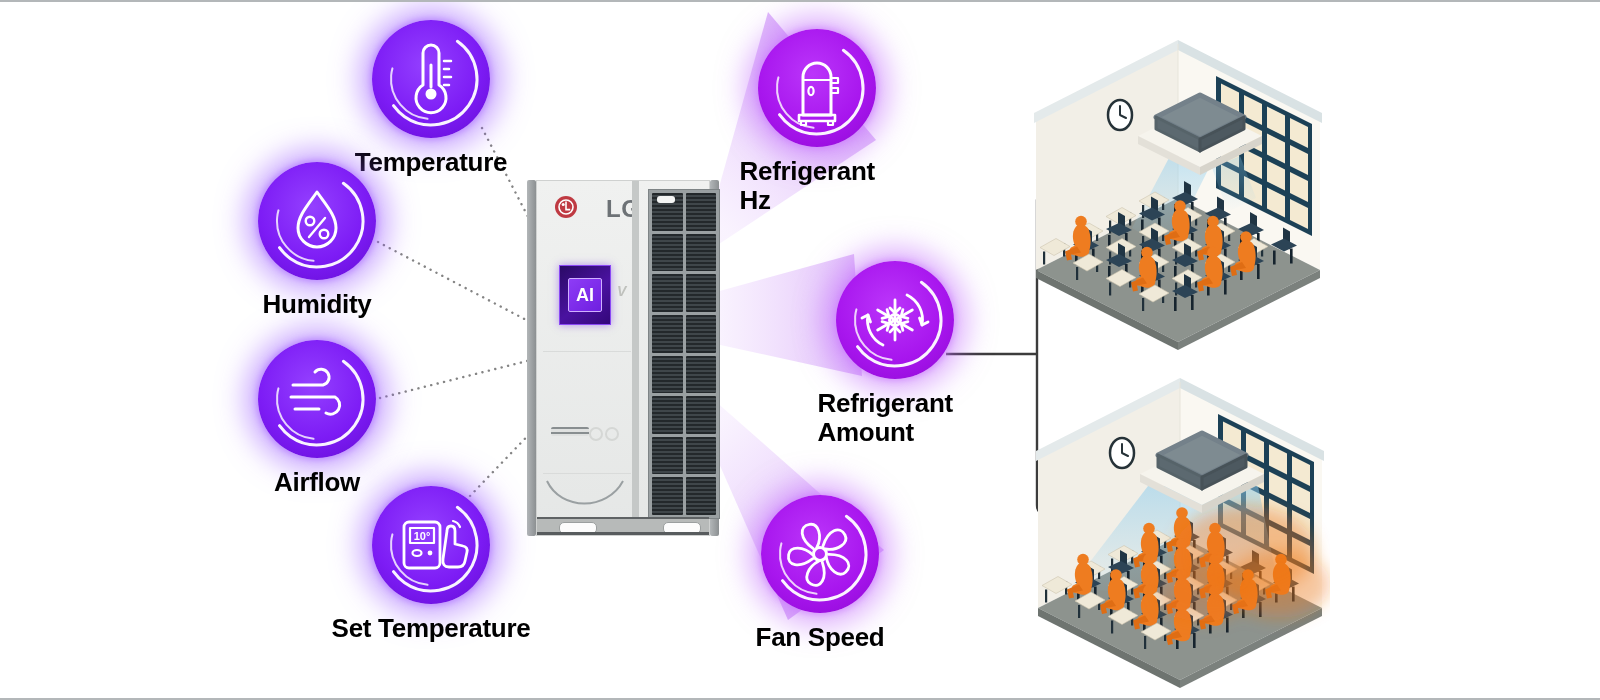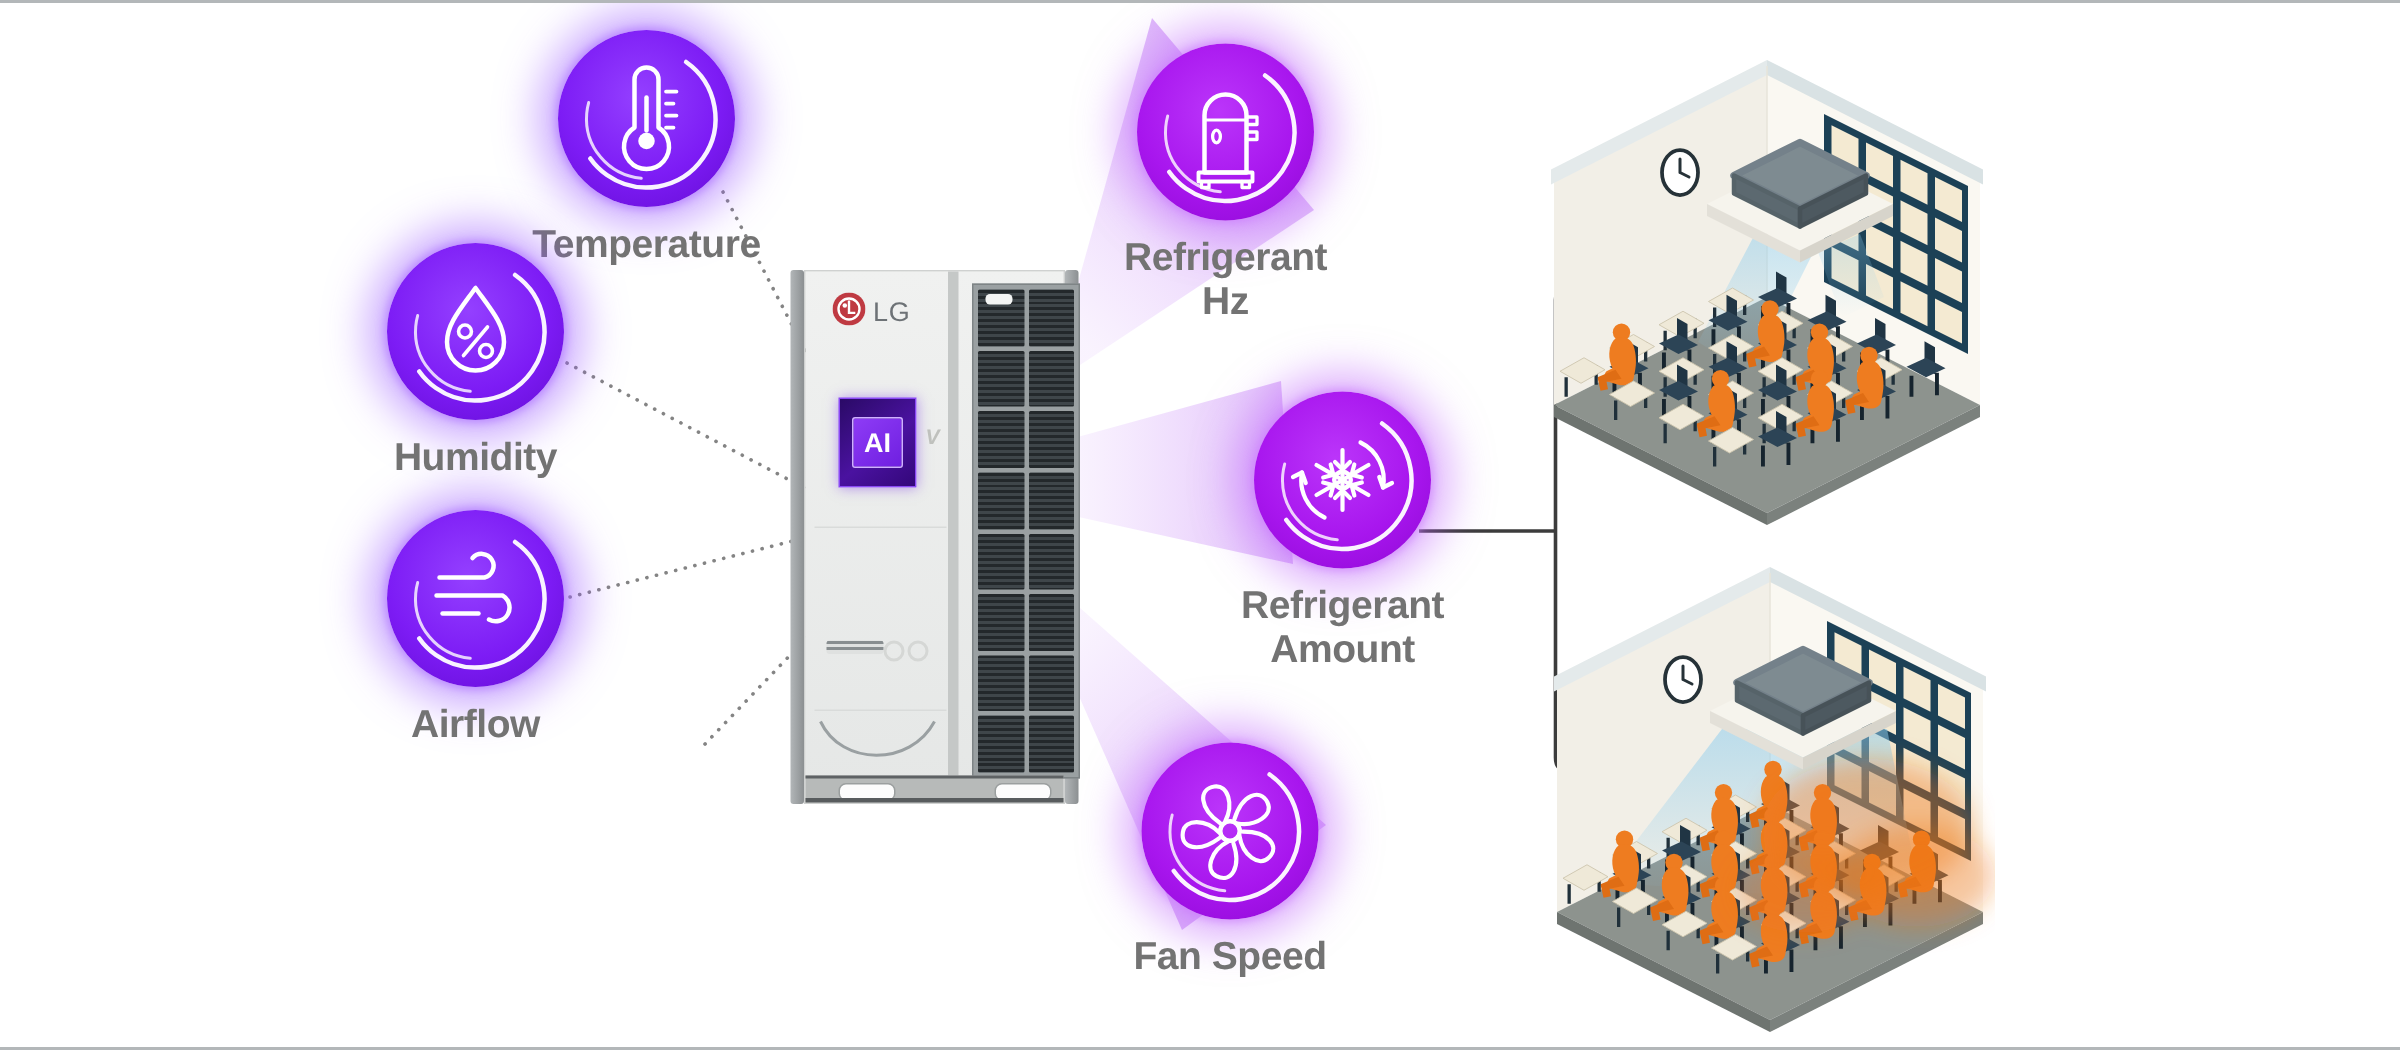--- a/index.html
+++ b/index.html
@@ -8,34 +8,34 @@
   .overlay{position:absolute;left:0;top:0;z-index:1;}
   
   .node{position:absolute;width:118px;height:118px;z-index:3;}
   .circ{position:absolute;inset:0;border-radius:50%;}
   .circ.violet{background:radial-gradient(circle at 46% 38%, #9440ff 0%, #7d1cf5 55%, #660dd6 95%);
                box-shadow:0 0 28px 13px rgba(152,84,255,.5),0 0 6px 2px rgba(190,140,255,.65);}
   .circ.magenta{background:radial-gradient(circle at 46% 38%, #bb35fa 0%, #a816ee 55%, #9109d6 95%);
                box-shadow:0 0 28px 13px rgba(190,95,252,.5),0 0 6px 2px rgba(215,150,255,.65);}
   .circ svg{position:absolute;inset:0;}
   .lbl{position:absolute;top:128px;left:50%;transform:translateX(-50%);
-       font-size:26px;font-weight:600;color:#737373;letter-spacing:-0.3px;
-       text-align:center;white-space:nowrap;line-height:1.12;}
+       font-size:26px;font-weight:600;color:#000000;letter-spacing:-0.3px;
+       text-align:left;white-space:nowrap;line-height:1.12;}
   .node.wrap .lbl{white-space:normal;width:155px;}
   .n-temp{left:372px;top:18px;}   .n-hum{left:258px;top:160px;}
   .n-air{left:258px;top:338px;}   .n-set{left:372px;top:484px;}
   .n-comp{left:758px;top:27px;}   .n-ref{left:836px;top:259px;}  .n-fan{left:761px;top:493px;}
   
   .unit{position:absolute;left:527px;top:178px;width:192px;height:356px;z-index:2;}
   .rail{position:absolute;top:0;bottom:0;width:9px;background:linear-gradient(90deg,#b2b6b8,#8c9092);border-radius:2px;}
   .rl{left:0;} .rr{right:0;}
   .ubody{position:absolute;left:9px;right:9px;top:0;bottom:0;background:linear-gradient(180deg,#f0f1f0,#e5e7e6);
          border:1px solid #cfd1d0;box-sizing:border-box;}
   .lg{position:absolute;left:18px;top:14px;display:flex;align-items:center;gap:5px;}
-  .lgtext{font-size:18px;font-weight:400;color:#6d7276;letter-spacing:.5px;}
+  .lgtext{font-size:24px;font-weight:700;color:#6d7276;letter-spacing:.5px;margin-left:24px;}
   .chip{position:absolute;left:22px;top:84px;width:50px;height:58px;
         background:linear-gradient(140deg,#2a0a66 0%,#4a12a0 55%,#33077a 100%);
         border:1px solid #8a48f5;display:flex;align-items:center;justify-content:center;
         box-shadow:0 0 8px rgba(120,50,230,.5);}
   .chip-inner{width:32px;height:32px;display:flex;align-items:center;justify-content:center;
         font-size:18px;font-weight:700;color:#fff;background:linear-gradient(140deg,#8e3cf6,#6f1fe0);
         border:1px solid #cfb0ff;border-radius:2px;}
   .model{position:absolute;left:80px;top:102px;font-size:14px;font-style:italic;font-weight:700;
          color:#bfc1bd;letter-spacing:2px;}
   .seam{position:absolute;left:6px;width:88px;height:1px;background:#d9dbda;}
@@ -188,20 +188,38 @@
           <path d="M0,-29 C-10,-15 -19,-5 -19,7 a19,19 0 0 0 38,0 C19,-5 10,-15 0,-29 Z"></path>
           <circle cx="-7" cy="0" r="4.3" stroke-width="2.4"></circle>
           <circle cx="7" cy="13" r="4.3" stroke-width="2.4"></circle>
           <line x1="8" y1="-3" x2="-8" y2="16" stroke-width="2.4"></line>
         </g>
       </svg>
     </div>
     <div class="lbl">Humidity</div>
   </div>
 
+  <div class="node n-set">
+    <div class="circ violet">
+      <svg viewBox="0 0 118 118">
+        <circle cx="59" cy="59" r="46" fill="none" stroke="rgba(255,255,255,.95)" stroke-width="3" stroke-linecap="round" stroke-dasharray="160 129" transform="rotate(-55 59 59)"></circle>
+        <circle cx="59" cy="59" r="40" fill="none" stroke="rgba(255,255,255,.8)" stroke-width="2" stroke-linecap="round" stroke-dasharray="70 181" transform="rotate(95 59 59)"></circle>
+        <g transform="translate(59,59)" stroke="#fff" stroke-width="2.8" fill="none" stroke-linecap="round" stroke-linejoin="round">
+          <rect x="-27" y="-23" width="36" height="46" rx="5"></rect>
+          <rect x="-21" y="-17" width="24" height="15" stroke-width="2.2"></rect>
+          <text x="-9" y="-5.2" font-size="11" font-weight="700" fill="#fff" stroke="none" text-anchor="middle">10°</text>
+          <ellipse cx="-14" cy="8" rx="4.5" ry="3" stroke-width="2.2"></ellipse>
+          <circle cx="-1" cy="8" r="2.4" fill="#fff" stroke="none"></circle>
+          <path d="M16,-14 q0,-5 4,-5 t4,5 v13 l8,2 q5,1 4,6 l-2,9 q-1,6 -7,6 h-9 q-7,0 -6,-8 l1,-7 z"></path>
+          <path d="M22,-24 a10,10 0 0 1 7,6" stroke-width="2.2"></path>
+        </g>
+      </svg>
+    </div>
+    <div class="lbl">Set Temperature</div>
+  </div>
 
   <div class="node n-comp wrap">
     <div class="circ magenta">
       <svg viewBox="0 0 118 118">
         <circle cx="59" cy="59" r="46" fill="none" stroke="rgba(255,255,255,.95)" stroke-width="3" stroke-linecap="round" stroke-dasharray="160 129" transform="rotate(-55 59 59)"></circle>
         <circle cx="59" cy="59" r="40" fill="none" stroke="rgba(255,255,255,.8)" stroke-width="2" stroke-linecap="round" stroke-dasharray="70 181" transform="rotate(95 59 59)"></circle>
         <g transform="translate(59,59)" stroke="#fff" stroke-width="3" fill="none" stroke-linecap="round" stroke-linejoin="round">
           <path d="M-14,27 V-11 a14,14 0 0 1 28,0 V27 Z"></path>
           <line x1="-14" y1="-8" x2="14" y2="-8" stroke-width="2"></line>
           <ellipse cx="-6" cy="3" rx="2.6" ry="4.2" stroke-width="2.2"></ellipse>

